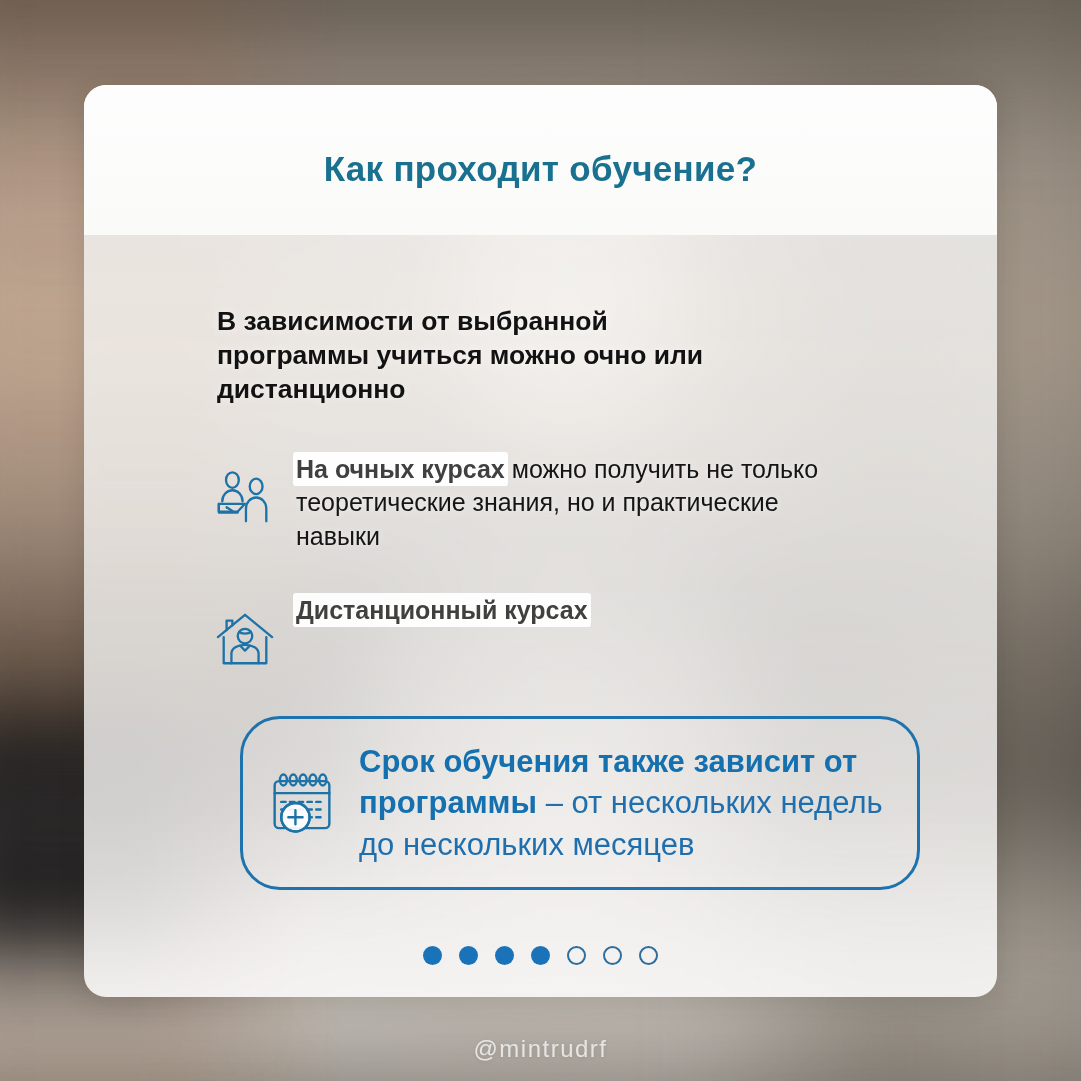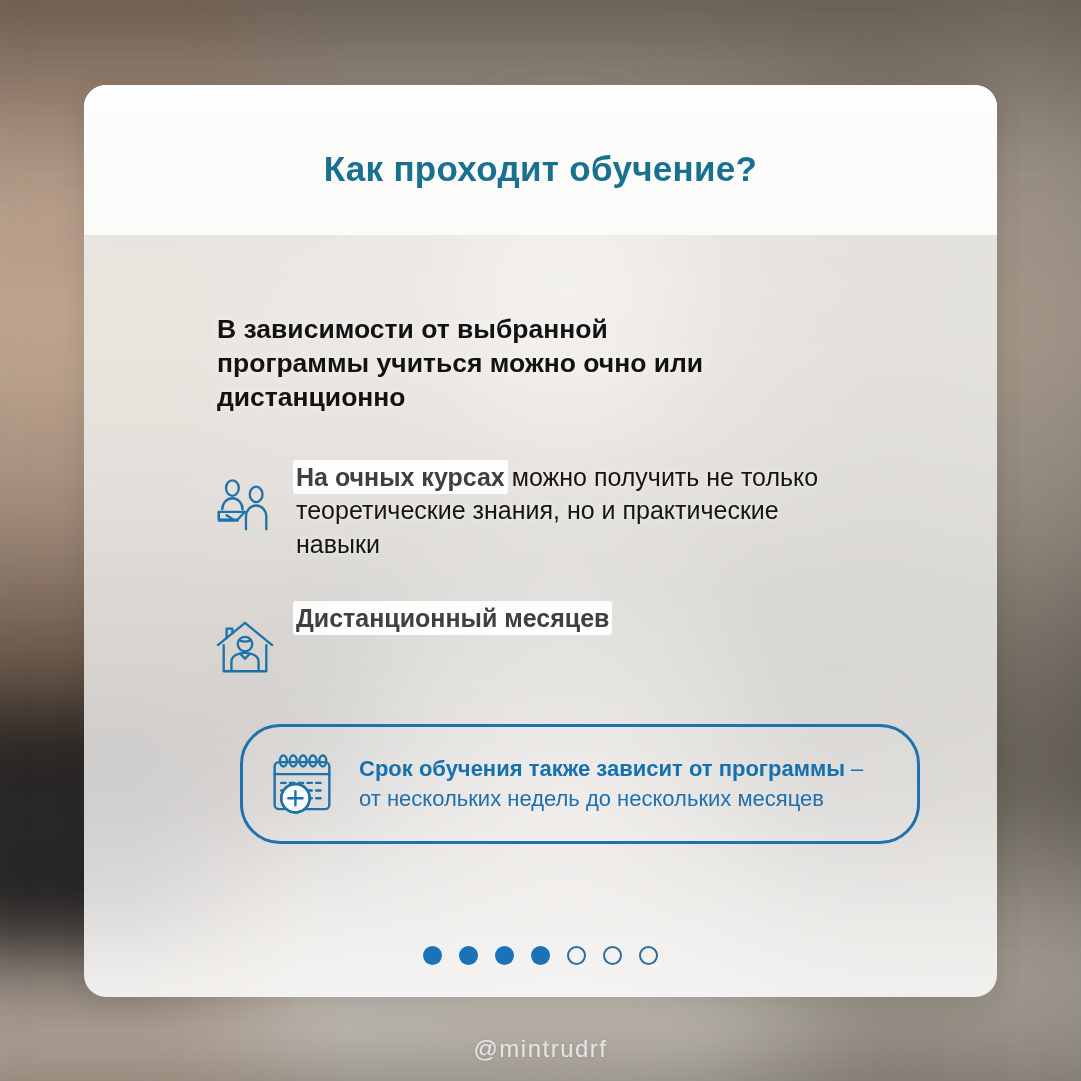--- a/index.html
+++ b/index.html
@@ -111,21 +111,21 @@
     font-size: 35px;
     font-weight: bold;
     letter-spacing: .3px;
     margin-top: 18px;
     white-space: nowrap;
   }
 
   .card-body {
     position: absolute;
     left: 0; top: 150px; right: 0; bottom: 0;
-    padding: 15px 48px;
+    padding: 7px 48px;
     box-sizing: border-box;
   }
 
   .lede {
     margin-top: 62px;
     margin-left: 85px;
     color: #121212;
     font-size: 26.5px;
     font-weight: bold;
     line-height: 1.29;
@@ -182,21 +182,21 @@
   .callout-icon {
     flex: 0 0 70px;
     width: 70px;
     height: 70px;
     margin-right: 22px;
     color: #1d73a8;
   }
   .callout-icon svg { display: block; width: 100%; height: 100%; }
   .callout-text {
     color: #1f6fae;
-    font-size: 22px;
+    font-size: 31px;
     line-height: 1.34;
   }
   .callout-text b { font-weight: bold; color: #1470ae; }
 
   
   .dots {
     position: absolute;
     left: 0; right: 0;
     bottom: 32px;
     display: flex;
@@ -271,21 +271,21 @@
               <path d="M4 30L32 7l28 23"></path>
               <path d="M13 23V13h6v5"></path>
               <path d="M10 30v27h44V30"></path>
               <circle cx="32" cy="29" r="7.5"></circle>
               <path d="M26 24.5c2 2.5 10 2.5 12 0"></path>
               <path d="M18 57V47c0-5.5 6-9 14-9s14 3.5 14 9v10"></path>
               <path d="M27 39l5 5 5-5"></path>
             </svg>
           </span>
           <span class="row-text">
-            <span class="hl">Дистанционный месяцев</span><br>
+            <span class="hl">Дистанционный курсах</span><br>
           </span>
         </div>
 
       </div>
 
       <div class="callout">
         <span class="callout-icon">
           <svg viewBox="0 0 64 64" fill="none" stroke="currentColor" stroke-width="2.2" stroke-linecap="round" stroke-linejoin="round">
             <rect x="7" y="12" width="50" height="43" rx="4"></rect>
             <path d="M7 23h50"></path>

